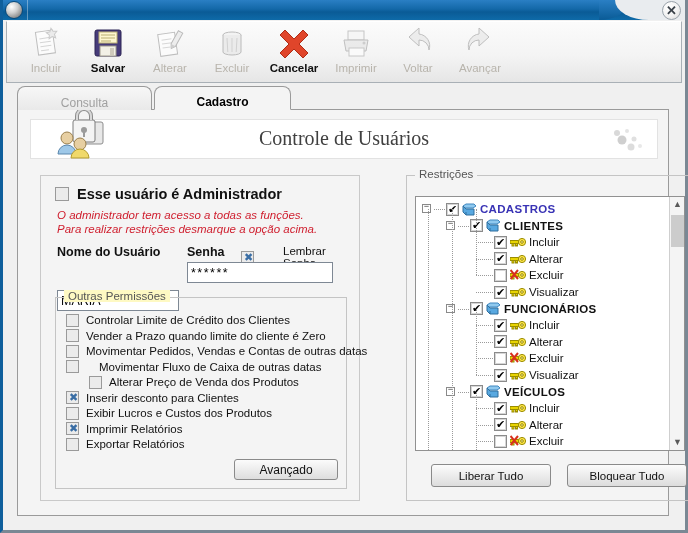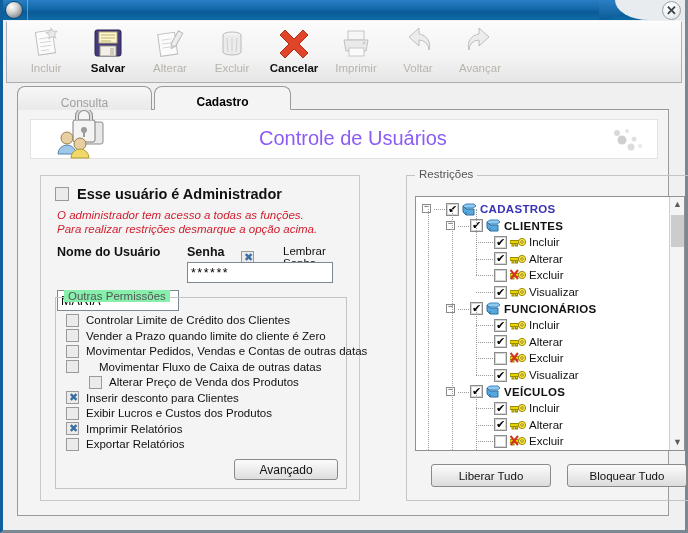--- a/index.html
+++ b/index.html
@@ -119,22 +119,22 @@
   
   #banner {
     position: absolute; left: 12px; top: 9px;
     width: 628px; height: 40px;
     background: #ffffff;
     border: 1px solid #e2e2e2;
     display: flex; align-items: center;
   }
   #banner-title {
     position: absolute; left: 228px; top: 7px;
-    font-size: 20px; color: #8b5cf6;
-    font-family: Liberation Sans, sans-serif;
+    font-size: 20px; color: #404040;
+    font-family: Liberation Serif, serif;
   }
   #lock-icon {
     position: absolute; left: 20px; top: -14px;
     width: 60px; height: 56px;
   }
   #banner-dots { position: absolute; right: 12px; top: 6px; width: 36px; height: 28px; }
 
   
   #leftpanel {
     position: absolute; left: 22px; top: 65px;
@@ -175,21 +175,21 @@
   #input-pass { left: 146px; top: 86px; width: 146px; letter-spacing: 1.5px; }
 
   
   #perm-group {
     position: absolute; left: 14px; top: 121px;
     width: 292px; height: 192px;
     border: 1px solid #c4c4c4;
   }
   #perm-legend {
     position: absolute; left: 8px; top: -8px;
-    background: #86efac; padding: 0 4px;
+    background: #fef9c3; padding: 0 4px;
     font-size: 11.5px; color: #555;
   }
   .permrow {
     position: absolute; left: 10px;
     display: flex; align-items: center; gap: 7px;
     height: 16px;
     cursor: pointer;
   }
   .permrow .plbl { font-size: 11.5px; color: #111; white-space: nowrap; }
 

